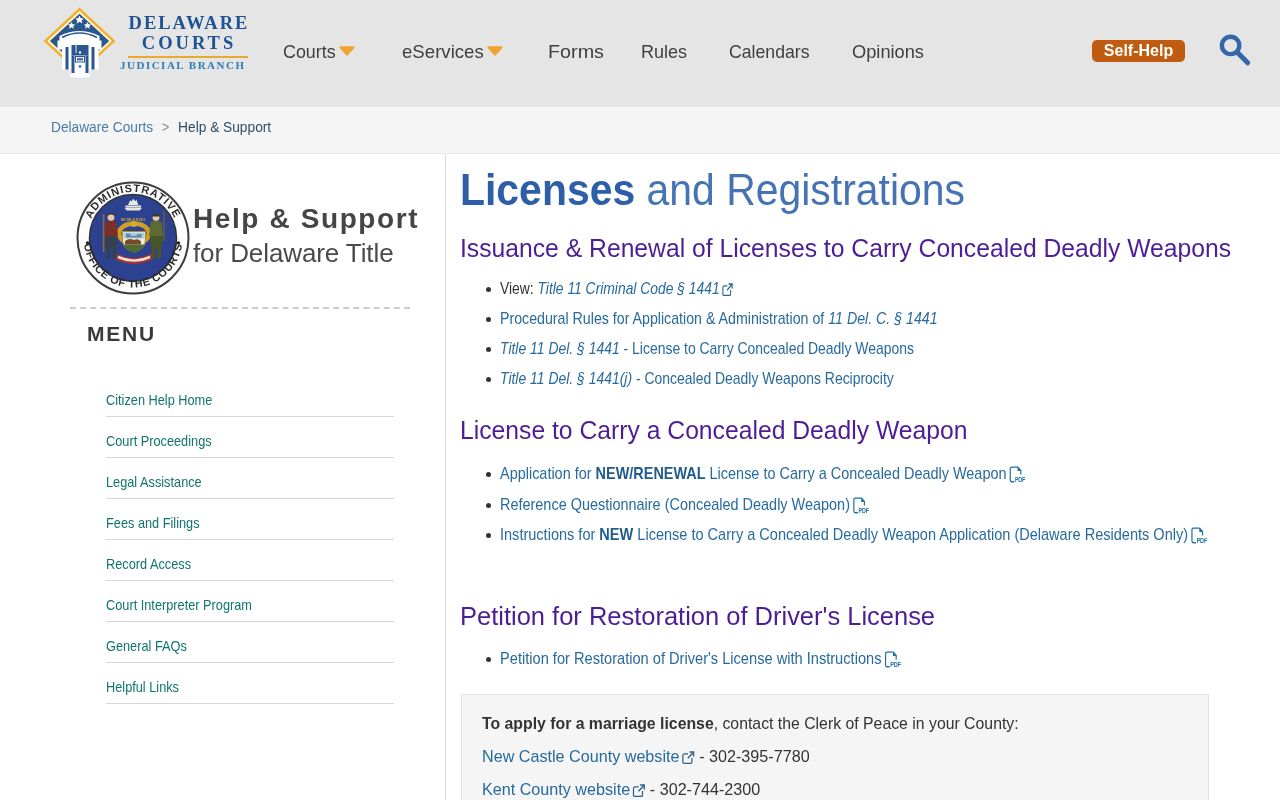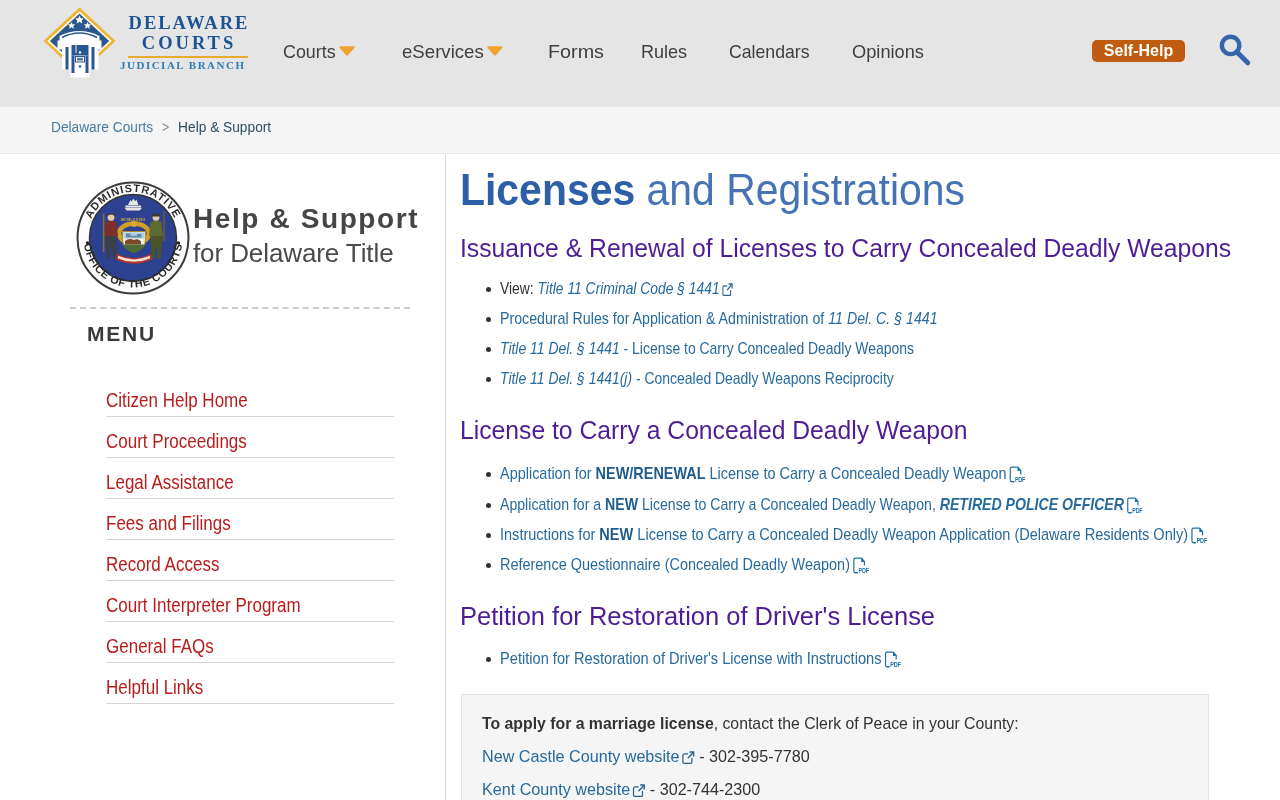--- a/index.html
+++ b/index.html
@@ -50,21 +50,21 @@
 .t1 { position:absolute; left:193px; top:48.4px; font-size:28px; font-weight:bold;
   color:#454545; line-height:33px; letter-spacing:1.6px; white-space:nowrap; }
 .t2 { position:absolute; left:193px; top:84.3px; font-size:26px; color:#4a4a4a;
   line-height:31px; letter-spacing:-0.1px; white-space:nowrap; }
 .dashed { position:absolute; top:153px; left:70px; width:340px;
   border-top:2px dashed #cbcbcb; }
 .menuhead { position:absolute; left:87px; top:168px; font-size:21px; font-weight:bold;
   line-height:24px; letter-spacing:1.8px; color:#3a3a3a; }
 .menu { position:absolute; left:106px; top:222.3px; width:288px; list-style:none; }
 .menu li { border-bottom:1px solid #d6d6d6; }
-.menu li a { display:block; font-size:20px; color:#b91c1c; padding:11px 0 3px;
+.menu li a { display:block; font-size:15px; color:#0f766e; padding:11px 0 3px;
   line-height:26px; }
 .menu li a span { display:inline-block; transform:scaleX(0.85); transform-origin:0 50%;
   white-space:nowrap; }
 
 
 .content h1 { position:absolute; left:14px; top:20.8px; font-size:44px;
   font-weight:normal; color:#4673b4; line-height:50px; }
 .content h1 b { color:#2d5fa8; }
 .content h2 { position:absolute; left:14px; font-size:26px; font-weight:normal;
   color:#4c1d95; line-height:28px; }
@@ -235,31 +235,26 @@
     <li><span class="sq" style="transform:scaleX(0.82)"><a><i>Title 11 Del. § 1441</i> - License to Carry Concealed Deadly Weapons</a></span></li>
     <li><span class="sq" style="transform:scaleX(0.82)"><a><i>Title 11 Del. § 1441(j)</i> - Concealed Deadly Weapons Reciprocity</a></span></li>
   </ul>
   <h2 style="top:272px;"><span class="sq" style="transform:scaleX(0.95)">License to Carry a Concealed Deadly Weapon</span></h2>
   <ul style="top:315.4px; line-height:30.4px;">
     <li><span class="sq" style="transform:scaleX(0.85)"><a>Application for <b class="dk">NEW/RENEWAL</b> License to Carry a Concealed Deadly Weapon</a><svg class="pdficon" width="19" height="17" viewBox="0 0 15.8 17" style="overflow:visible">
             <path d="M10.6 1.1 H3.4 A1.7 1.7 0 0 0 1.7 2.8 V14 A1.7 1.7 0 0 0 3.4 15.7 H6.4 M10.6 1.1 L14.1 4.6 V8.4" fill="none" stroke="#1d6fa5" stroke-width="1.4"></path>
             <path d="M10.3 1.1 V4.9 H14.1 Z" fill="#1d6fa5"></path>
             <text x="7.2" y="16.2" font-size="6.4" font-weight="bold" fill="#1d6fa5" letter-spacing="-0.2">PDF</text>
           </svg></span></li>
-    <li><span class="sq" style="transform:scaleX(0.83)"><a>Application for a <b class="dk">NEW</b> License to Carry a Concealed Deadly Weapon, <b><i>RETIRED POLICE OFFICER</i></b></a><svg class="pdficon" width="19" height="17" viewBox="0 0 15.8 17" style="overflow:visible">
+    <li><span class="sq" style="transform:scaleX(0.85)"><a>Reference Questionnaire (Concealed Deadly Weapon)</a><svg class="pdficon" width="19" height="17" viewBox="0 0 15.8 17" style="overflow:visible">
             <path d="M10.6 1.1 H3.4 A1.7 1.7 0 0 0 1.7 2.8 V14 A1.7 1.7 0 0 0 3.4 15.7 H6.4 M10.6 1.1 L14.1 4.6 V8.4" fill="none" stroke="#1d6fa5" stroke-width="1.4"></path>
             <path d="M10.3 1.1 V4.9 H14.1 Z" fill="#1d6fa5"></path>
             <text x="7.2" y="16.2" font-size="6.4" font-weight="bold" fill="#1d6fa5" letter-spacing="-0.2">PDF</text>
           </svg></span></li>
     <li><span class="sq" style="transform:scaleX(0.855)"><a>Instructions for <b class="dk">NEW</b> License to Carry a Concealed Deadly Weapon Application (Delaware Residents Only)</a><svg class="pdficon" width="19" height="17" viewBox="0 0 15.8 17" style="overflow:visible">
-            <path d="M10.6 1.1 H3.4 A1.7 1.7 0 0 0 1.7 2.8 V14 A1.7 1.7 0 0 0 3.4 15.7 H6.4 M10.6 1.1 L14.1 4.6 V8.4" fill="none" stroke="#1d6fa5" stroke-width="1.4"></path>
-            <path d="M10.3 1.1 V4.9 H14.1 Z" fill="#1d6fa5"></path>
-            <text x="7.2" y="16.2" font-size="6.4" font-weight="bold" fill="#1d6fa5" letter-spacing="-0.2">PDF</text>
-          </svg></span></li>
-    <li><span class="sq" style="transform:scaleX(0.85)"><a>Reference Questionnaire (Concealed Deadly Weapon)</a><svg class="pdficon" width="19" height="17" viewBox="0 0 15.8 17" style="overflow:visible">
             <path d="M10.6 1.1 H3.4 A1.7 1.7 0 0 0 1.7 2.8 V14 A1.7 1.7 0 0 0 3.4 15.7 H6.4 M10.6 1.1 L14.1 4.6 V8.4" fill="none" stroke="#1d6fa5" stroke-width="1.4"></path>
             <path d="M10.3 1.1 V4.9 H14.1 Z" fill="#1d6fa5"></path>
             <text x="7.2" y="16.2" font-size="6.4" font-weight="bold" fill="#1d6fa5" letter-spacing="-0.2">PDF</text>
           </svg></span></li>
   </ul>
   <h2 style="top:457.7px;"><span class="sq" style="transform:scaleX(0.98)">Petition for Restoration of Driver's License</span></h2>
   <ul style="top:500px;">
     <li><span class="sq" style="transform:scaleX(0.86)"><a>Petition for Restoration of Driver's License with Instructions</a><svg class="pdficon" width="19" height="17" viewBox="0 0 15.8 17" style="overflow:visible">
             <path d="M10.6 1.1 H3.4 A1.7 1.7 0 0 0 1.7 2.8 V14 A1.7 1.7 0 0 0 3.4 15.7 H6.4 M10.6 1.1 L14.1 4.6 V8.4" fill="none" stroke="#1d6fa5" stroke-width="1.4"></path>
             <path d="M10.3 1.1 V4.9 H14.1 Z" fill="#1d6fa5"></path>

